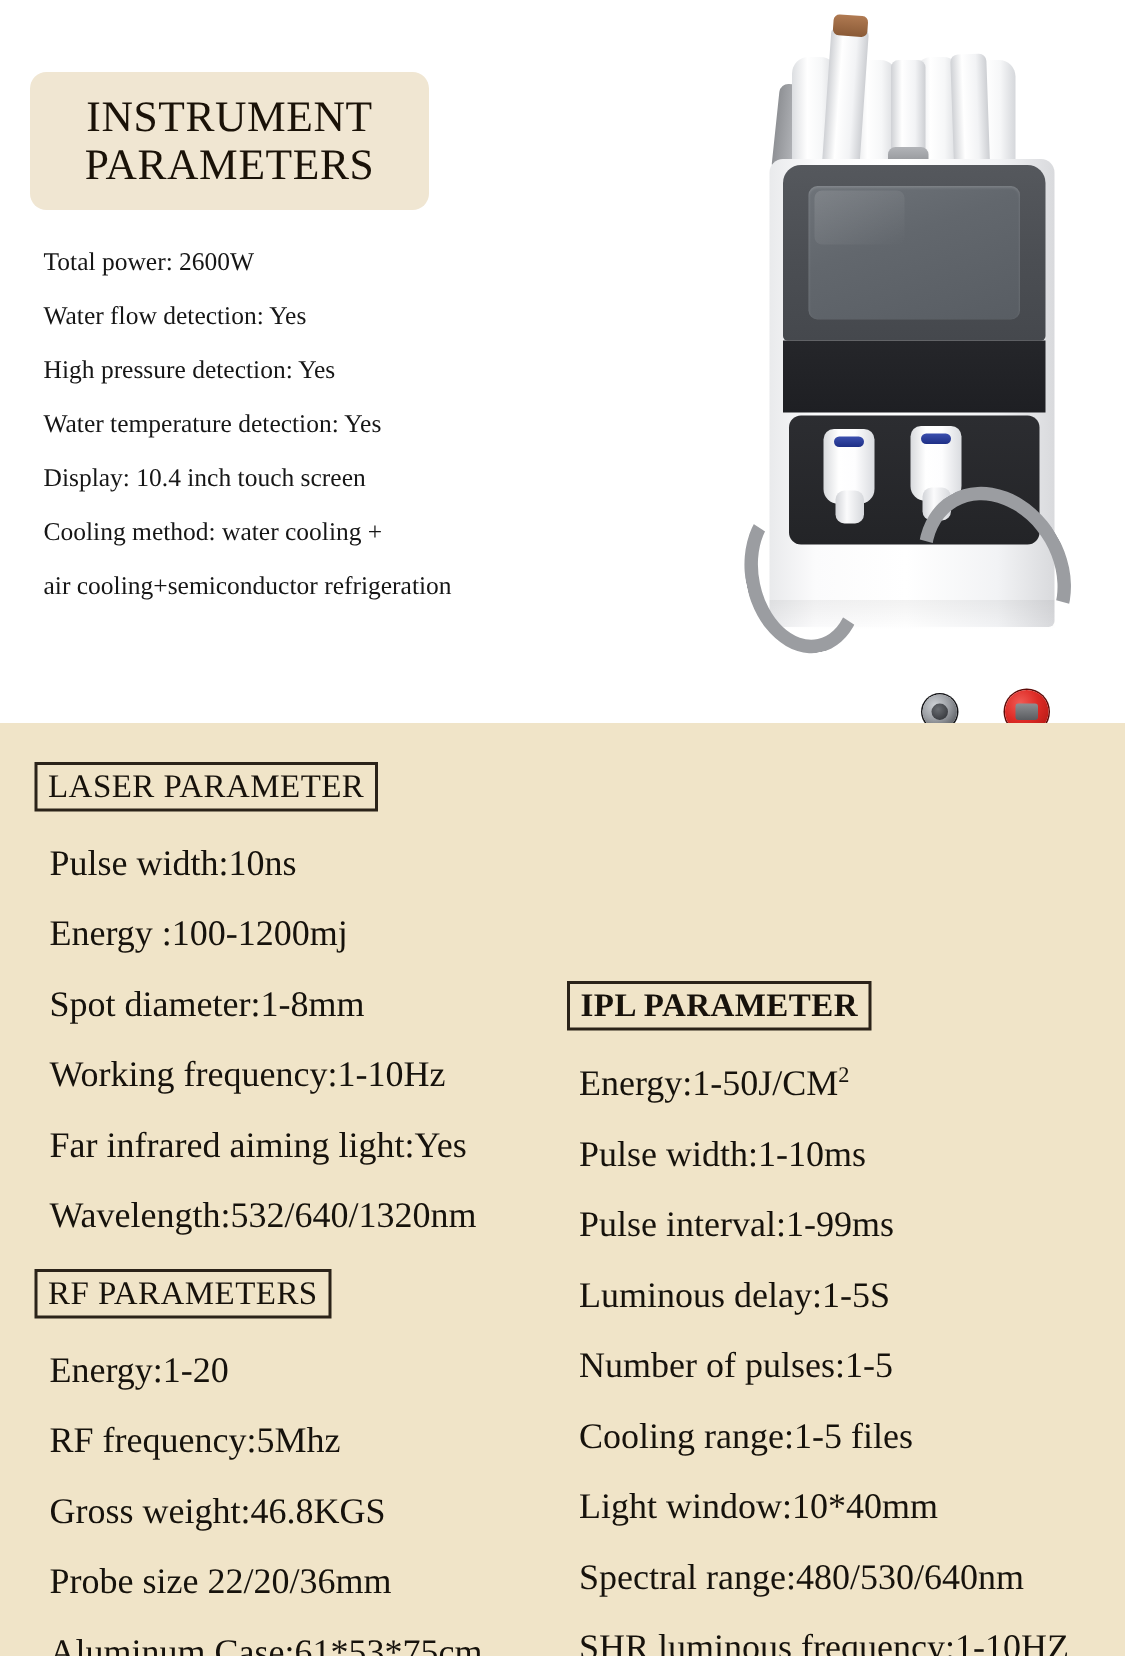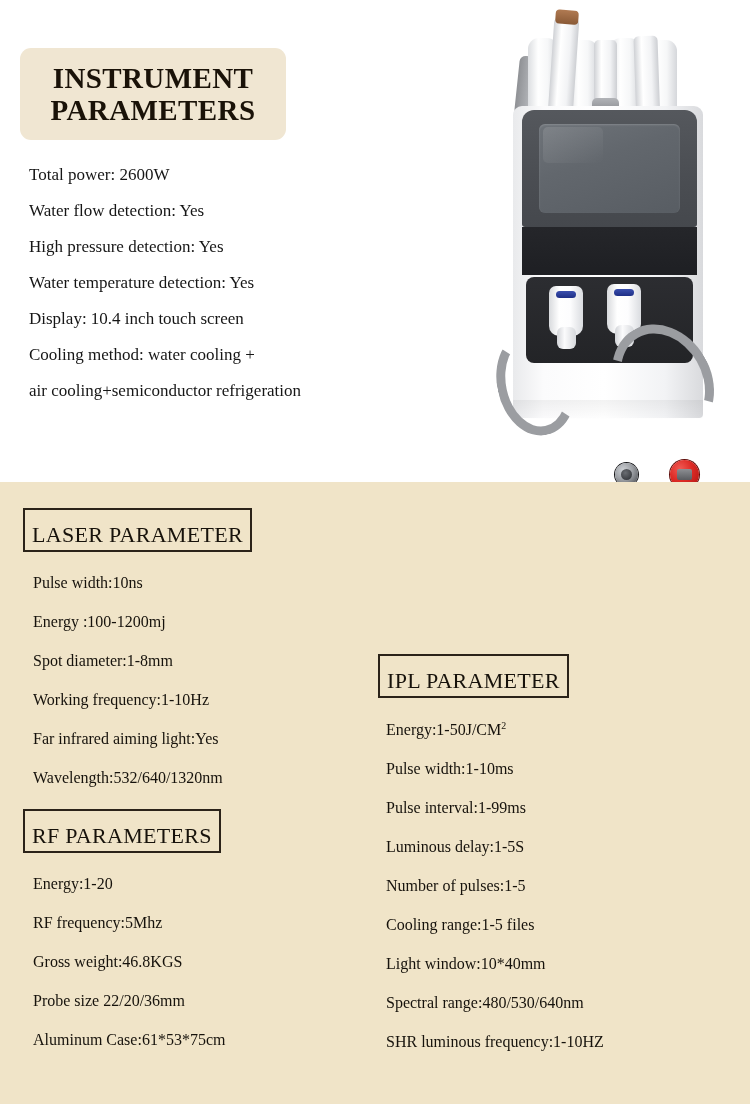--- a/index.html
+++ b/index.html
@@ -21,21 +21,21 @@
     position:absolute; left:20px; top:48px;
     width:266px; height:92px;
     background:#f0e6d2;
     border-radius:11px;
     display:flex; flex-direction:column;
     align-items:center; justify-content:center;
     text-align:center;
     line-height:1.12;
   }
   #title-badge .tline{
-    font-weight:bold;
+    font-weight:normal;
     font-size:29px;
     letter-spacing:.4px;
     color:#1a1208;
     white-space:nowrap;
   }
 
   #spec-list{
     position:absolute; left:29px; top:166px;
     width:420px;
   }
@@ -175,46 +175,46 @@
   }
 
   
   #bottom-section{
     position:absolute; left:0; top:482px; width:750px; height:622px;
     background:#f0e4c8;
   }
   .section-head{
     display:inline-block;
     border:2px solid #2b2319;
-    padding:12px 7px 2px 7px;
+    padding:1px 7px 2px 7px;
     font-size:22px;
     color:#17120b;
     letter-spacing:.3px;
     white-space:nowrap;
     line-height:1.18;
   }
   .param-line{
-    font-size:16px;
+    font-size:24px;
     color:#16120c;
     white-space:nowrap;
     line-height:1.0;
   }
   .param-line sup{ font-size:.62em; vertical-align:super; }
 
   #col-left{
     position:absolute; left:23px; top:26px; width:360px;
   }
   #col-left .head-wrap{ margin-bottom:23px; }
   #col-left .param-line{ margin-left:10px; margin-bottom:23px; }
   #rf-head-wrap{ margin-top:5px; margin-bottom:23px; }
 
   #col-right{
     position:absolute; left:378px; top:172px; width:360px;
   }
-  #col-right .head-wrap{ margin-bottom:23px; }
+  #col-right .head-wrap{ margin-bottom:23px;font-weight:bold; }
   #col-right .param-line{ margin-left:8px; margin-bottom:23px; }
 </style>
 </head>
 <body>
 
 <div id="top-section">
 
   <div id="title-badge">
     <span class="tline">INSTRUMENT</span>
     <span class="tline">PARAMETERS</span>

